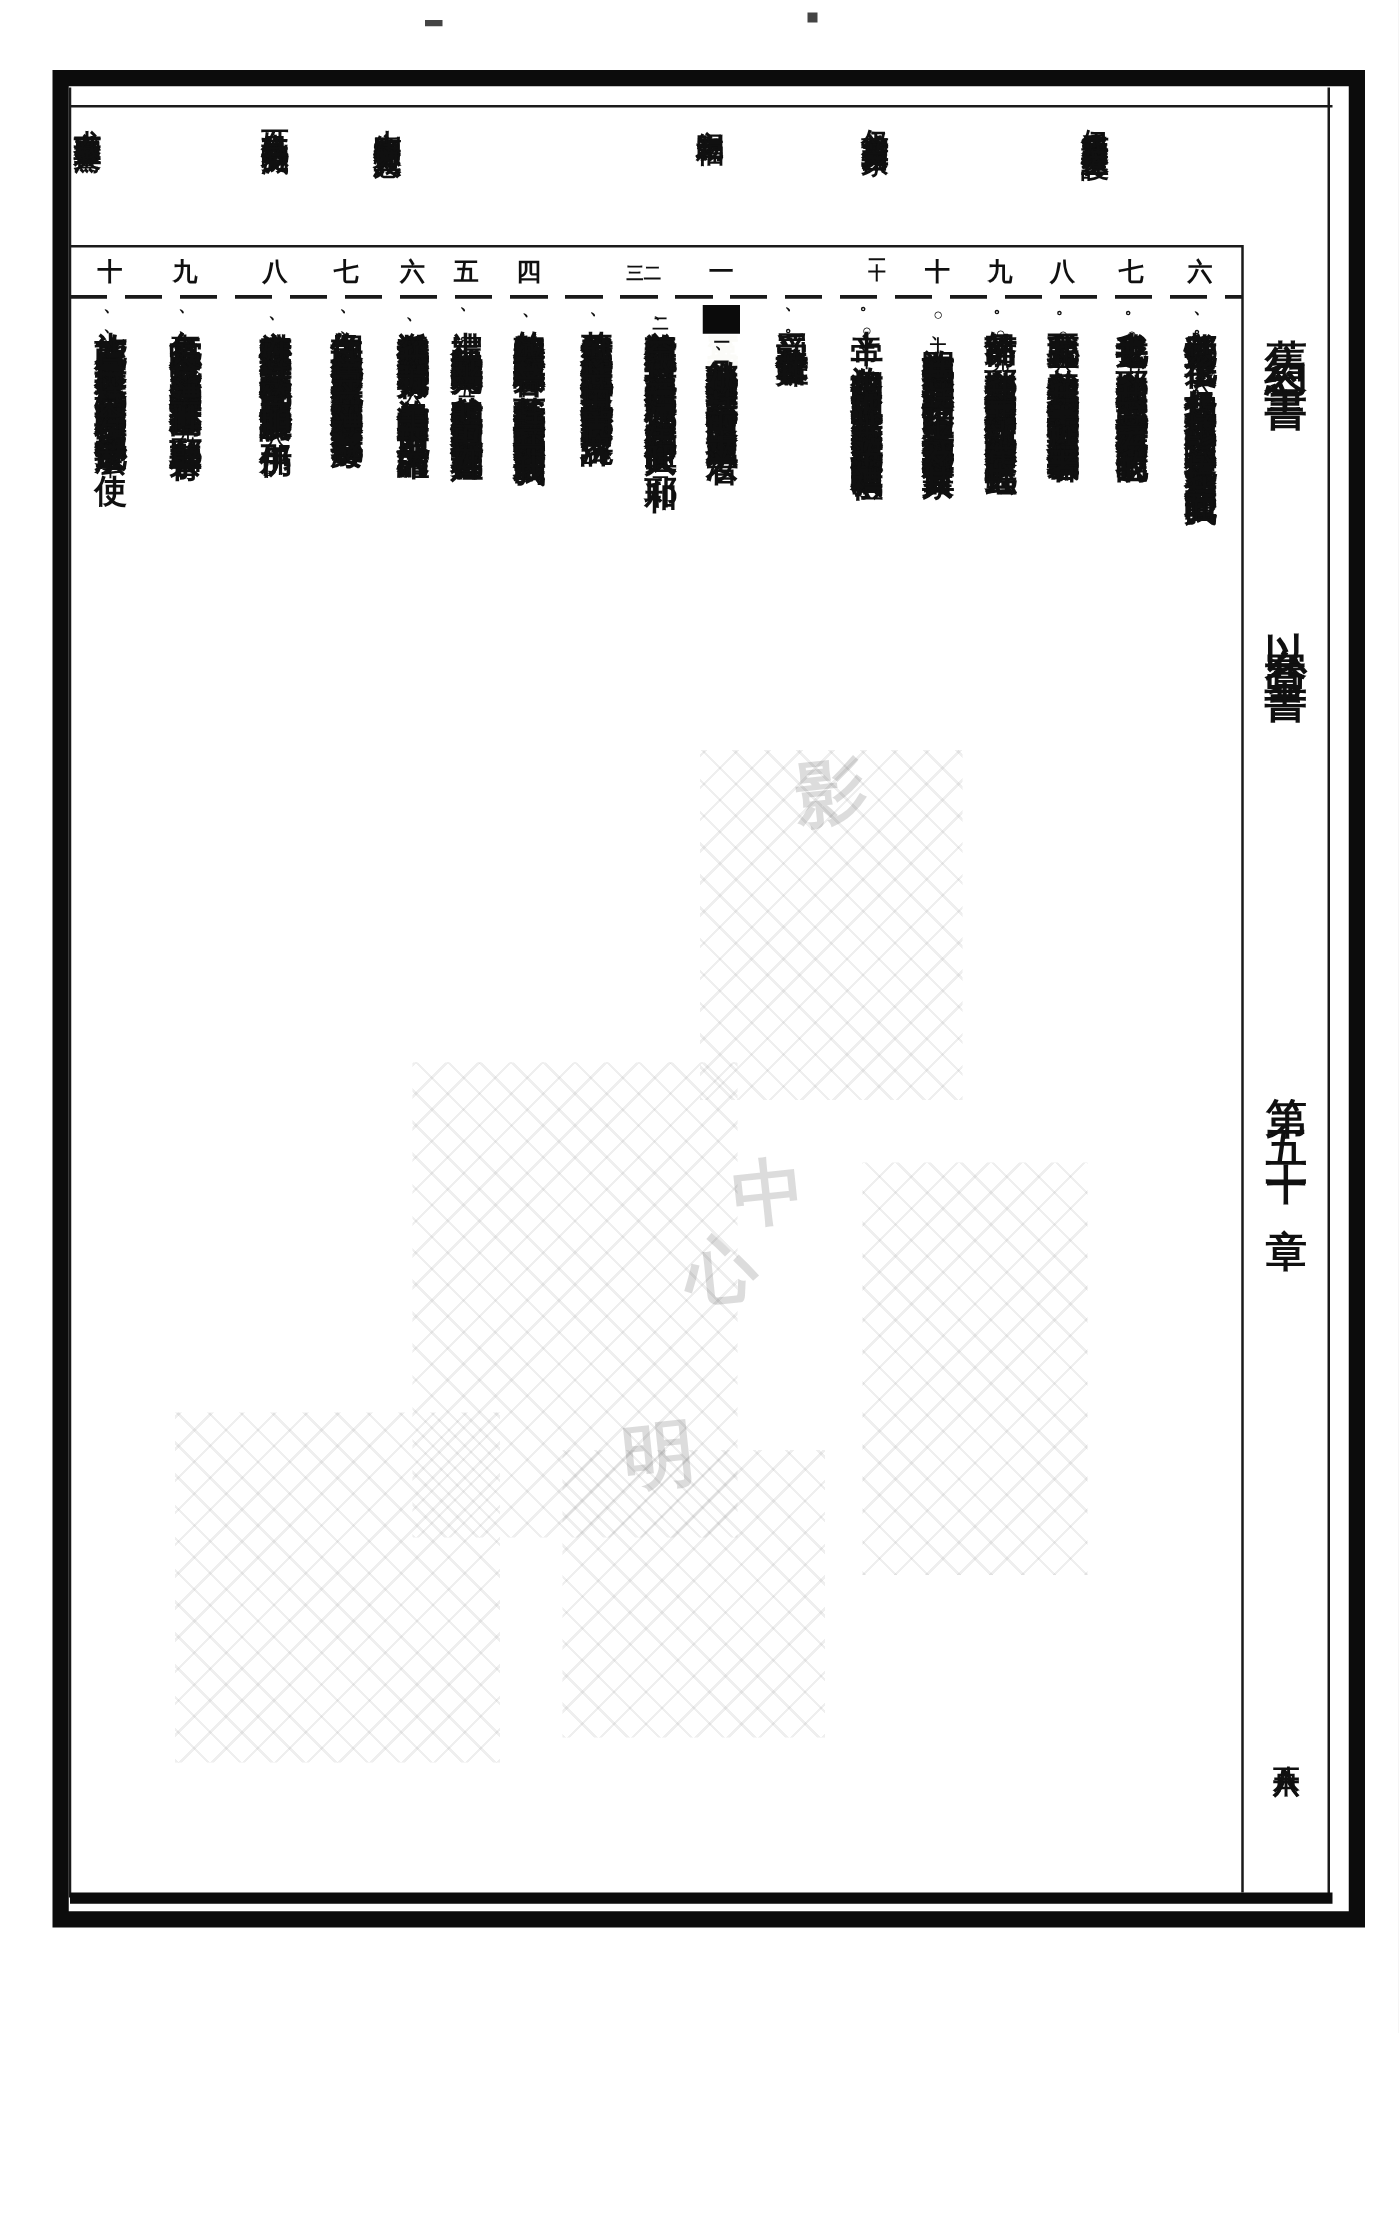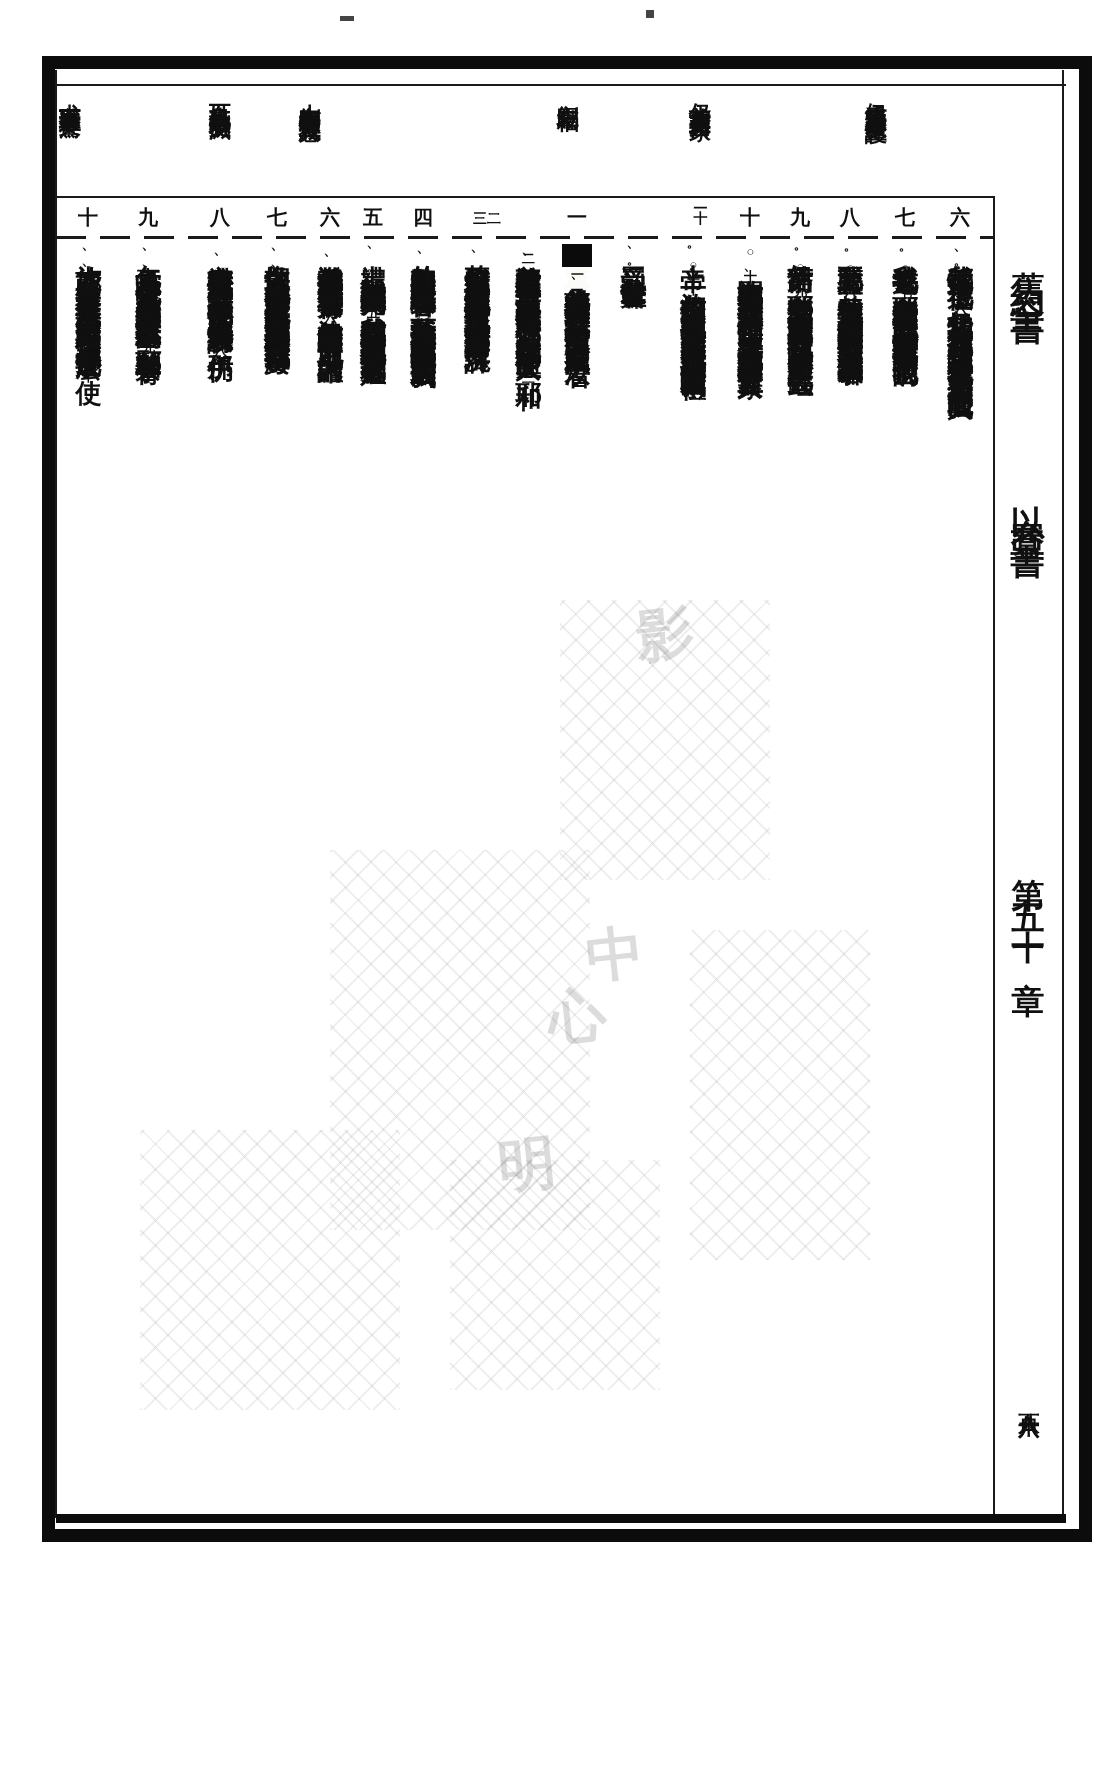--- a/index.html
+++ b/index.html
@@ -78,21 +78,21 @@
     </div>
 
   <div id="vnums">
       <div class="vnum" style="left: 945px;">六</div>
       <div class="vnum" style="left: 890px;">七</div>
       <div class="vnum" style="left: 835px;">八</div>
       <div class="vnum" style="left: 785px;">九</div>
       <div class="vnum" style="left: 735px;">十</div>
       <div class="vnum stack" style="left: 678px;">十一</div>
       <div class="vnum" style="left: 562px;">一</div>
-      <div class="vnum pair" style="left: 472px;">三二</div>
+      <div class="vnum pair" style="left: 500px;">三二</div>
       <div class="vnum" style="left: 408px;">四</div>
       <div class="vnum" style="left: 358px;">五</div>
       <div class="vnum" style="left: 315px;">六</div>
       <div class="vnum" style="left: 262px;">七</div>
       <div class="vnum" style="left: 205px;">八</div>
       <div class="vnum" style="left: 133px;">九</div>
       <div class="vnum" style="left: 73px;">十</div>
     </div>
 
   <div id="cols">

